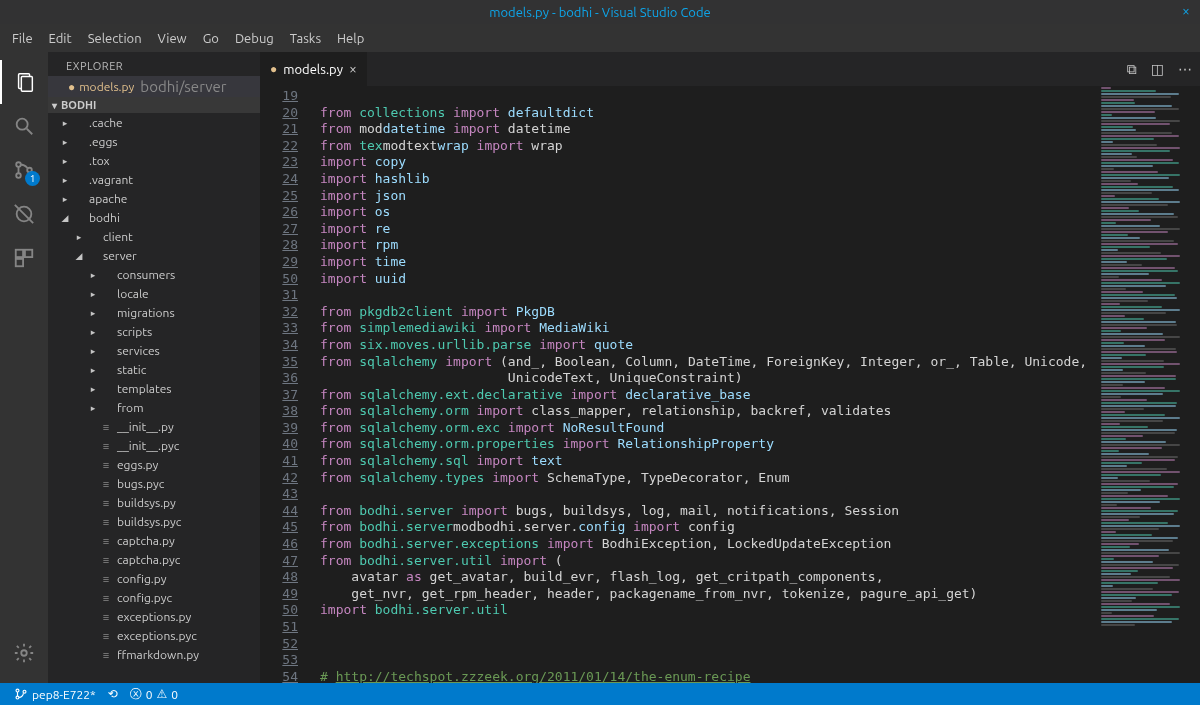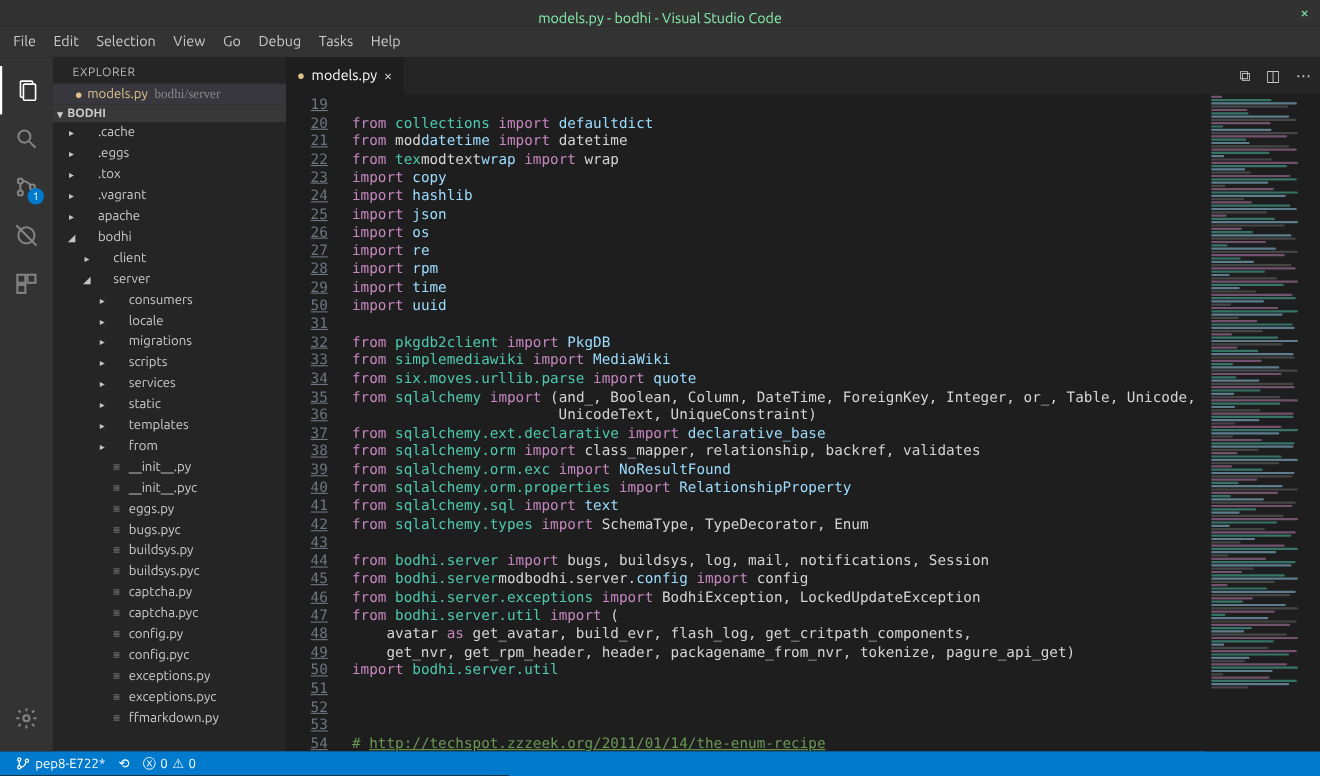--- a/index.html
+++ b/index.html
@@ -9,23 +9,23 @@
   font-size: 13px;
   background: #1e1e1e;
   color: #cccccc;
   overflow: hidden;
   display: flex;
   flex-direction: column;
 }
 .titlebar {
   height: 24px;
   background: #323233;
-  color: #86efac;
-  display: flex;
-  align-items: flex-end;
+  color: #0ea5e9;
+  display: flex;
+  align-items: center;
   justify-content: center;
   font-size: 13px;
   position: relative;
 }
 .titlebar .close { position: absolute; right: 10px; top: 3px; font-size: 14px; cursor: pointer; }
 .menubar {
   height: 28px;
   background: #333333;
   display: flex;
   align-items: center;
@@ -101,21 +101,21 @@
   color: #cccccc;
 }
 .open-editor-item {
   padding: 2px 4px 2px 20px;
   display: flex;
   align-items: center;
   background: #37373d;
   cursor: pointer;
 }
 .open-editor-item .fname { color: #e2c08d; margin-left: 4px; }
-.open-editor-item .fpath { color: #888888; margin-left: 6px; font-size: 12px; font-family: Liberation Serif, serif; }
+.open-editor-item .fpath { color: #888888; margin-left: 6px; font-size: 15px; }
 .tree { flex: 1; overflow: auto; padding-bottom: 8px; }
 .tree-row {
   display: flex;
   align-items: center;
   height: 19px;
   cursor: pointer;
   white-space: nowrap;
 }
 .twisty { width: 10px; text-align: center; font-size: 9px; color: #c5c5c5; }
 .ficon { width: 16px; text-align: center; font-size: 11px; margin-right: 3px; }

